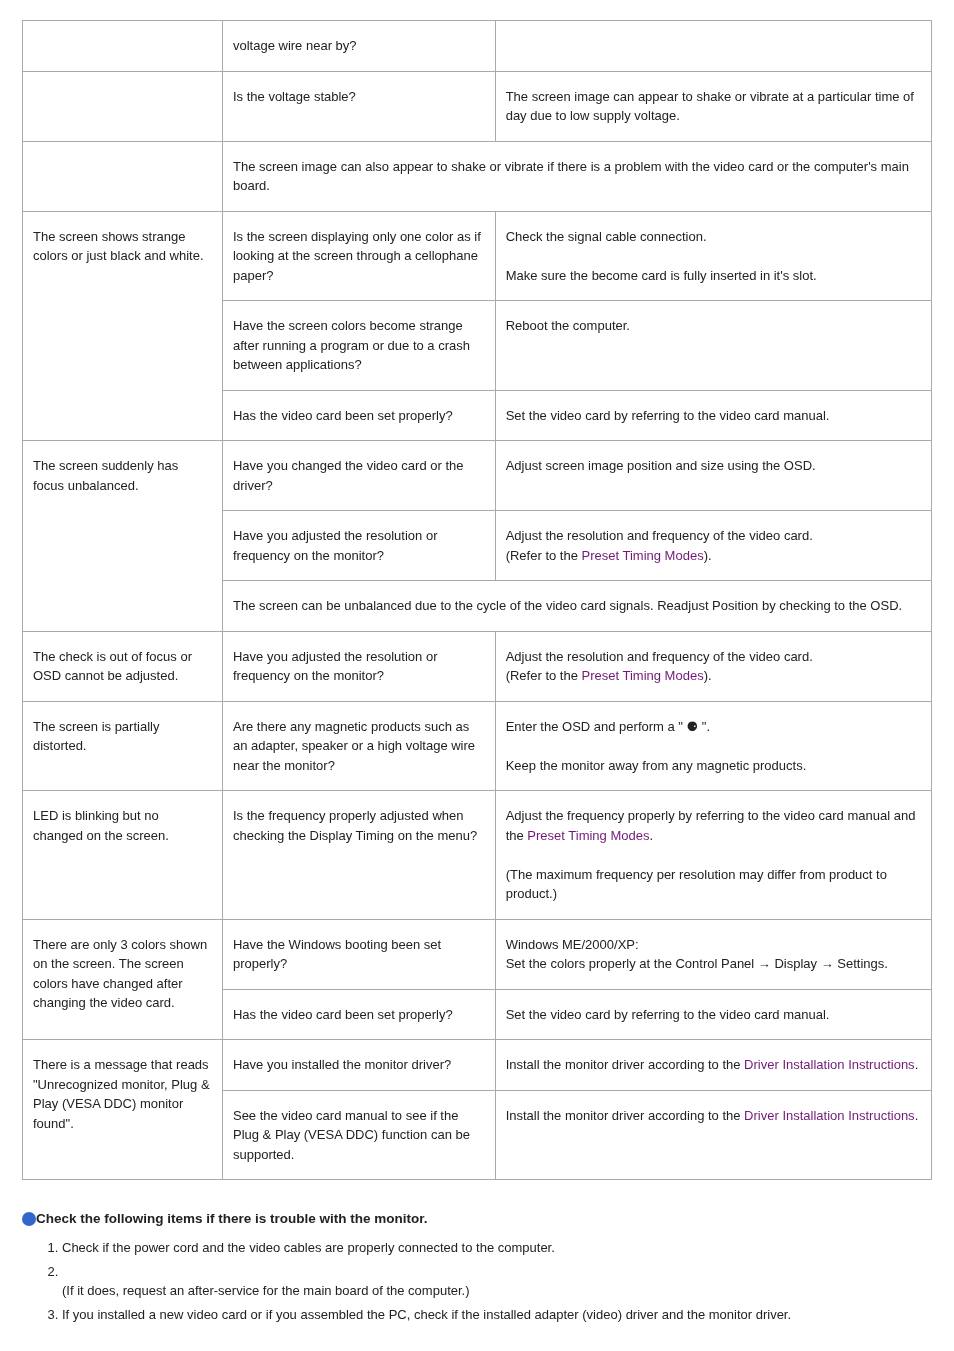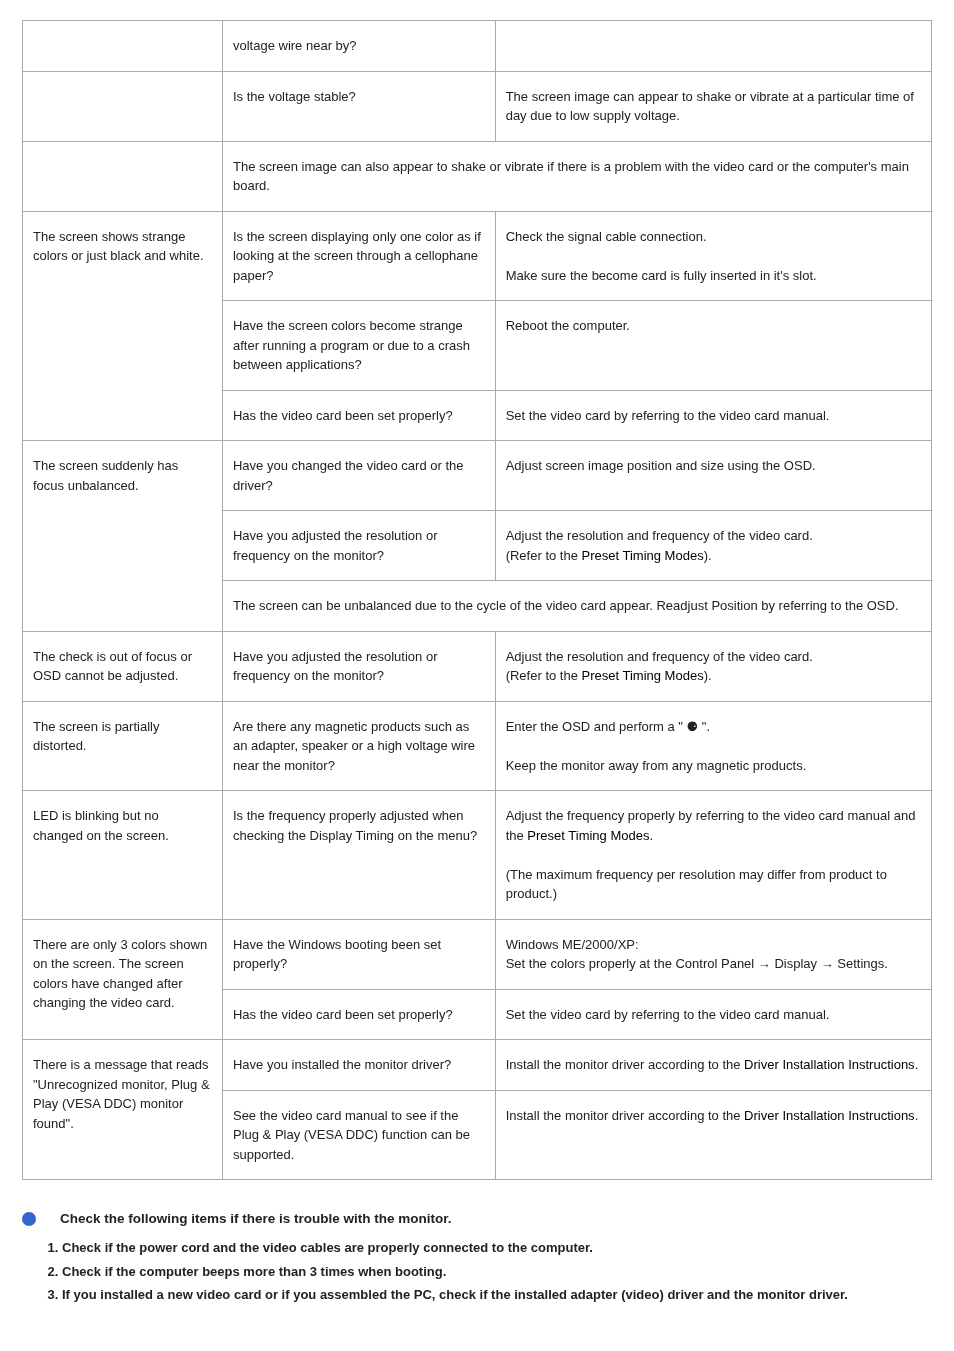--- a/index.html
+++ b/index.html
@@ -29,52 +29,51 @@
       border: 1px solid #aaa;
       padding: 15px 10px;
       vertical-align: top;
       line-height: 1.5;
     }
 
     .col-problem { width: 22%; }
     .col-check   { width: 30%; }
     .col-solution{ width: 48%; }
 
-    a { color: #000000; text-decoration: none; }
+    a { color: #701a75; text-decoration: none; }
 
     
     .bottom-section {
       margin-top: 10px;
     }
 
     .bottom-header {
       display: flex;
       align-items: center;
-      gap: 24px;
+      gap: 0;
       margin-bottom: 12px;
     }
 
     .blue-dot {
       width: 14px;
       height: 14px;
       background: #3366cc;
       border-radius: 50%;
       flex-shrink: 0;
       margin-top: 2px;
     }
 
     .bottom-header-text {
       font-weight: bold;
       font-size: 13.5px;
     }
 
     .bottom-list {
       margin-left: 30px;
       padding-left: 10px;
-      font-weight: bold;
     }
 
     .bottom-list li {
       margin-bottom: 4px;
       line-height: 1.5;
       font-size: 13px;
     }
 
     strong { font-weight: normal; }
   </style>
@@ -157,21 +156,21 @@
         <td class="col-check">
           <span>Have you adjusted the resolution or frequency on the monitor?</span>
         </td>
         <td class="col-solution">
           <span>Adjust the resolution and frequency of the video card.<br>(Refer to the </span><a href="#">Preset Timing Modes</a><span>).</span>
         </td>
       </tr>
 
       <tr>
         <td colspan="2">
-          <span>The screen can be unbalanced due to the cycle of the video card appear. Readjust Position by referring to the OSD.</span>
+          <span>The screen can be unbalanced due to the cycle of the video card signals. Readjust Position by checking to the OSD.</span>
         </td>
       </tr>
 
       <tr>
         <td class="col-problem">
           <span>The check is out of focus or OSD cannot be adjusted.</span>
         </td>
         <td class="col-check">
           <span>Have you adjusted the resolution or frequency on the monitor?</span>
         </td>
@@ -253,20 +252,21 @@
   <div class="bottom-section">
     <div class="bottom-header">
       <div class="blue-dot"></div>
       <span class="bottom-header-text">Check the following items if there is trouble with the monitor.</span>
     </div>
     <ol class="bottom-list">
       <li>
         <span>Check if the power cord and the video cables are properly connected to the computer.</span>
       </li>
       <li>
-        <span>Check if the computer beeps more than 3 times when booting.</span><br>
+        <br>
+        <span>(If it does, request an after-service for the main board of the computer.)</span>
       </li>
       <li>
         <span>If you installed a new video card or if you assembled the PC, check if the installed adapter (video) driver and the monitor driver.</span>
       </li>
     </ol>
   </div>
 </div>
 
 </body></html>

